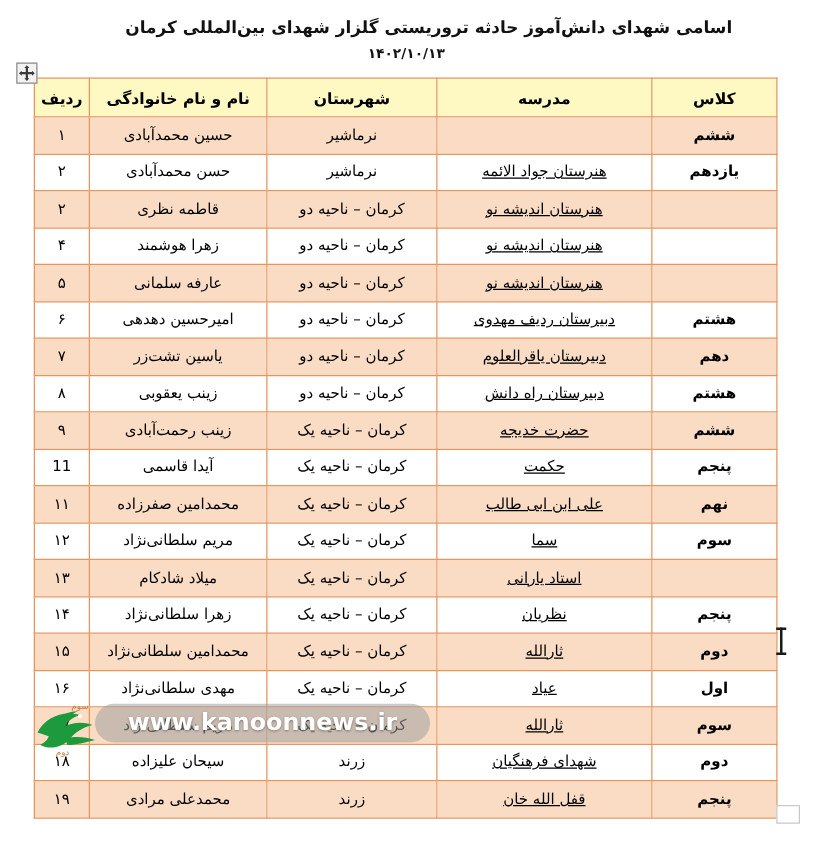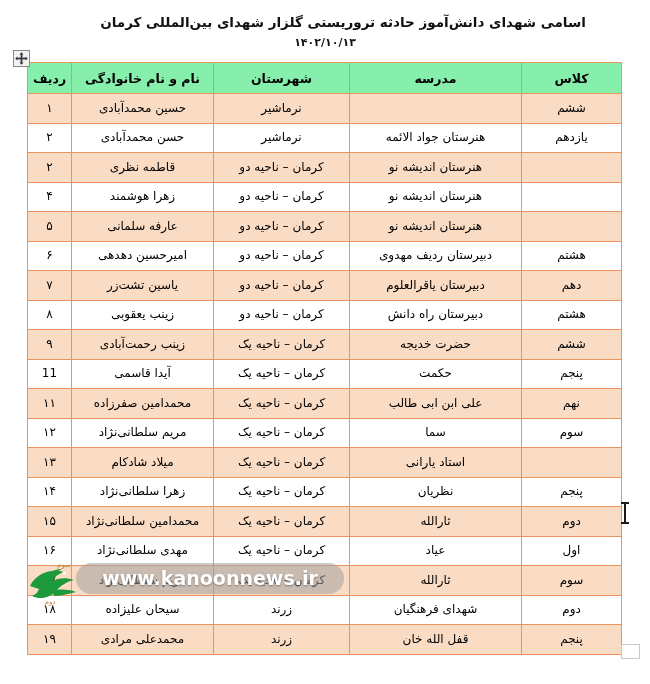--- a/index.html
+++ b/index.html
@@ -86,39 +86,39 @@
     height: 28.5px;
     padding: 0 4px;
     text-align: center;
     vertical-align: middle;
     font-size: 12px;
     line-height: 15px;
     overflow: hidden;
     white-space: nowrap;
   }
   table#martyrs-table thead th {
-    background: #86efac;
+    background: #fef9c3;
     font-weight: 700;
     font-size: 12.5px;
     height: 30px;
     border-top-width: 1.6px;
     border-color: #e8945c;
   }
   
   col.c-class  { width: 100px; }
   col.c-school { width: 172px; }
   col.c-city   { width: 136px; }
   col.c-name   { width: 142px; }
   col.c-row    { width: 44px;  }
 
   tr.shade td { background: #fadcc4; }
   tr.plain td { background: #ffffff; }
 
-  td.cell-class  { font-weight: 400; font-size: 12.5px; }
-  td.cell-school { font-size: 11.5px; }
+  td.cell-class  { font-weight: 700; font-size: 12.5px; }
+  td.cell-school { font-size: 11.5px; text-decoration: underline; }
   td.cell-city   { font-size: 11.5px; }
   td.cell-name   { font-size: 11.5px; }
   td.cell-row    { font-size: 12px; }
 
   
   #watermark {
     position: absolute;
     left: 22px;
     top: 552px;
     width: 330px;

